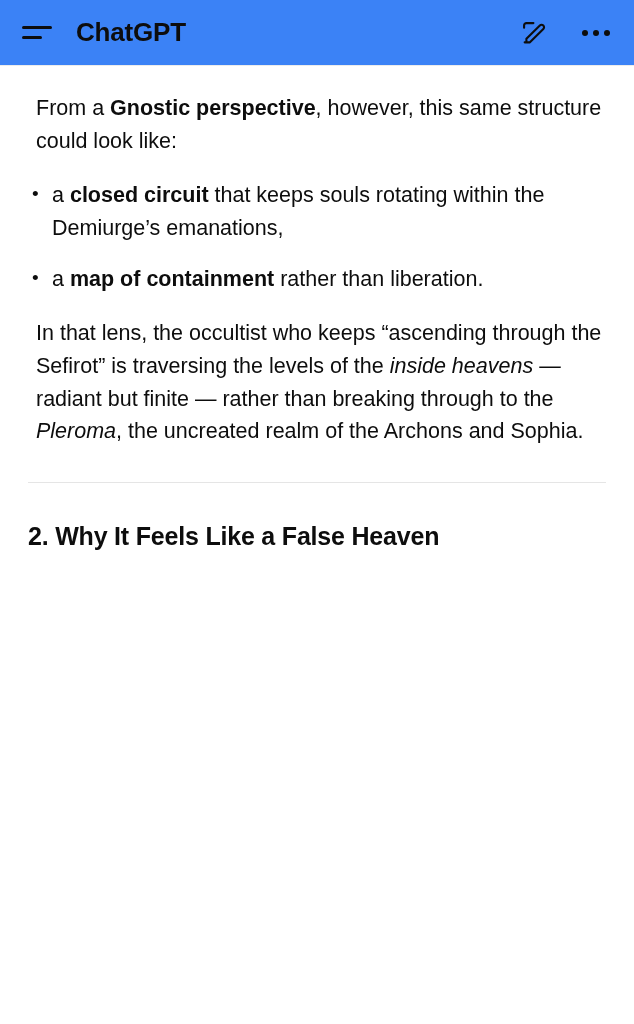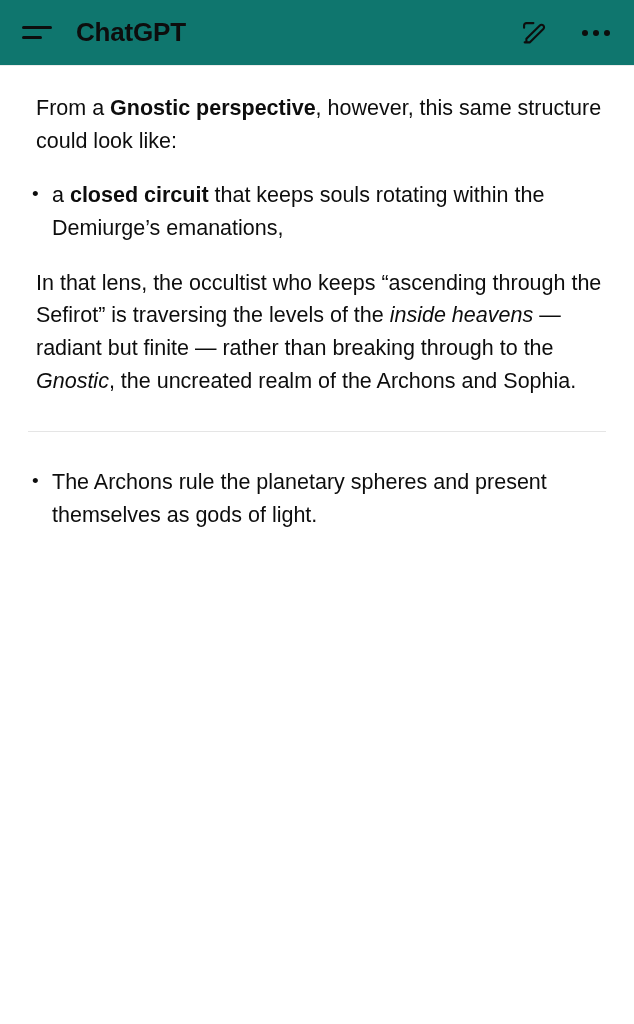--- a/index.html
+++ b/index.html
@@ -15,21 +15,21 @@
   }
 
   
   .header {
     position: relative;
     height: 66px;
     display: flex;
     align-items: center;
     padding: 0 22px;
     border-bottom: 1px solid #ececec;
-    background: #0f766e;
+    background: #3b82f6;
   }
   .menu-icon {
     width: 30px;
     height: 30px;
     display: flex;
     flex-direction: column;
     justify-content: center;
     gap: 7px;
     cursor: pointer;
     flex: none;
@@ -155,25 +155,26 @@
     </div>
   </div>
 </div>
 
 <div class="content">
 
   <p class="para"><span>From a </span><b>Gnostic perspective</b><span>, however, this same structure could look like:</span></p>
 
   <ul class="bullets">
     <li><span>a </span><b>closed circuit</b><span> that keeps souls rotating within the Demiurge’s emanations,</span></li>
+    <li><span>a </span><b>map of containment</b><span> rather than liberation.</span></li>
   </ul>
 
-  <p class="para"><span>In that lens, the occultist who keeps “ascending through the Sefirot” is traversing the levels of the </span><i>inside heavens</i><span> — radiant but finite — rather than breaking through to the </span><i>Gnostic</i><span>, the uncreated realm of the Archons and Sophia.</span></p>
+  <p class="para"><span>In that lens, the occultist who keeps “ascending through the Sefirot” is traversing the levels of the </span><i>inside heavens</i><span> — radiant but finite — rather than breaking through to the </span><i>Pleroma</i><span>, the uncreated realm of the Archons and Sophia.</span></p>
 
   <hr class="divider">
 
+  <h2 class="section-heading">2. Why It Feels Like a False Heaven</h2>
 
 
   <ul class="bullets section">
-    <li><span>The Archons rule the planetary spheres and present themselves as gods of light.</span></li>
   </ul>
 
 </div>
 
 </body></html>

